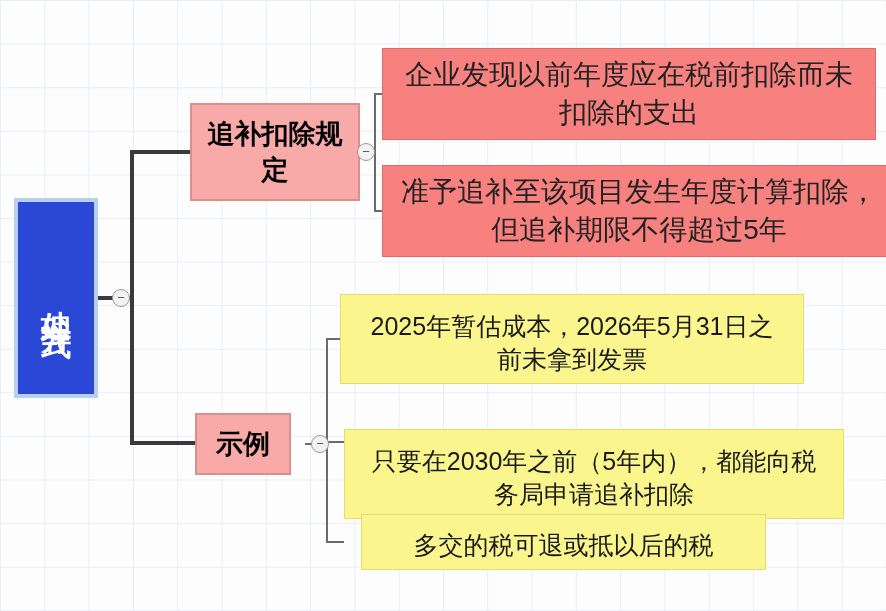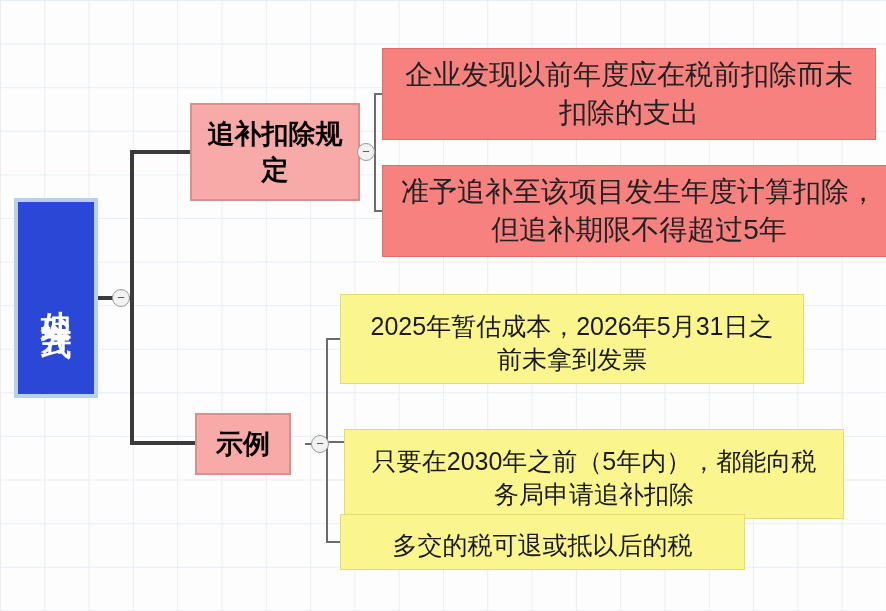--- a/index.html
+++ b/index.html
@@ -110,21 +110,21 @@
     height: 90px;
   }
   #leaf-y2 {
     left: 344px;
     top: 396px;
     width: 500px;
     height: 90px;
     margin-top: 33px;
   }
   #leaf-y3 {
-    left: 340px;
+    left: 361px;
     top: 514px;
     width: 405px;
     height: 56px;
   }
 
   
   .conn {
     position: absolute;
     background: #3a3a3a;
   }

